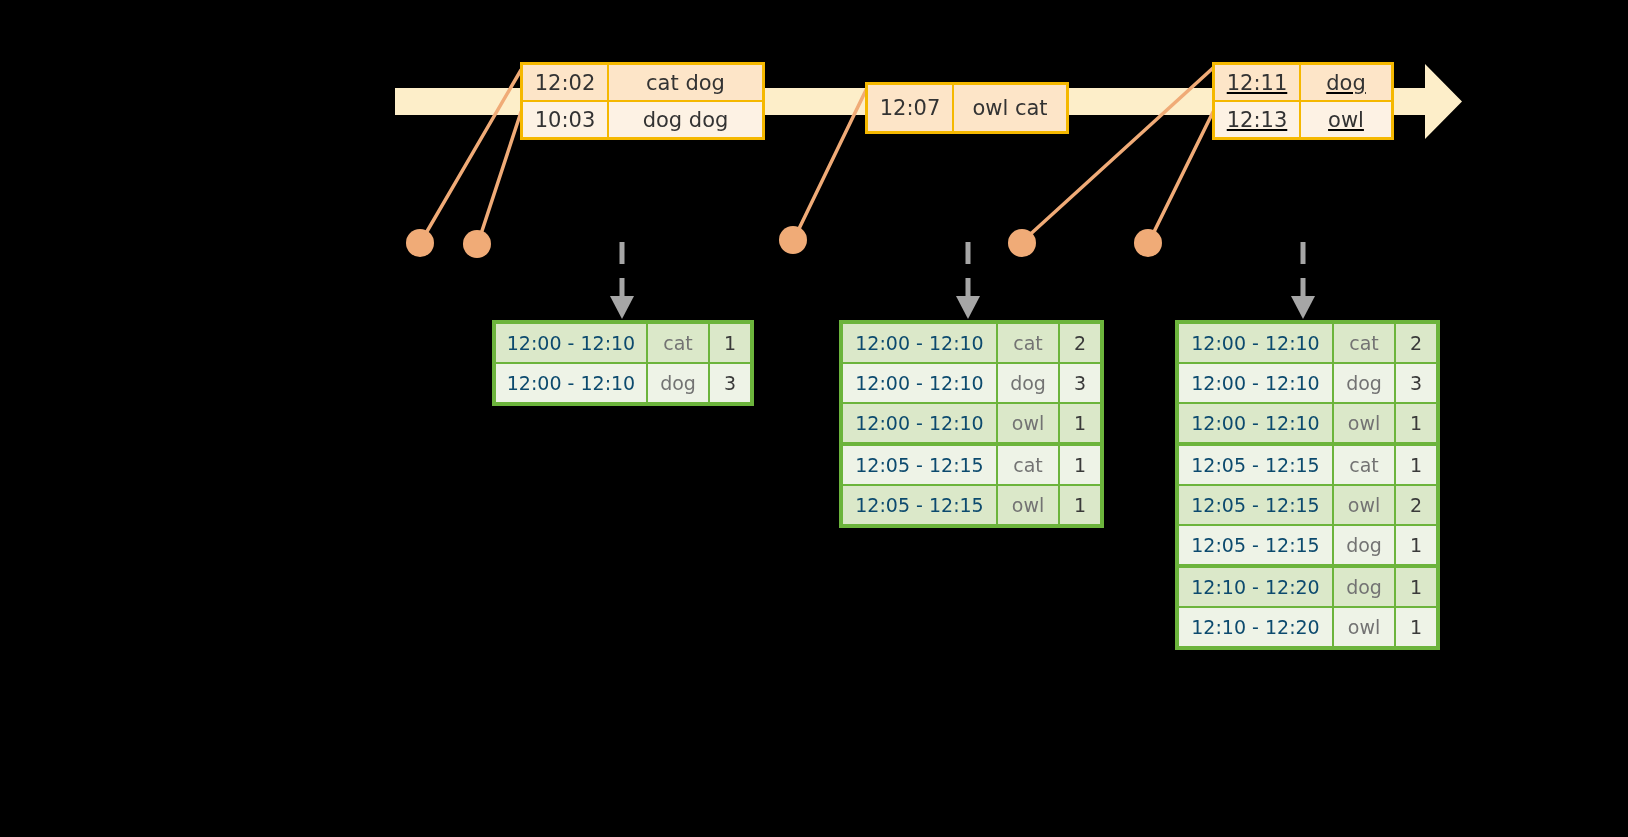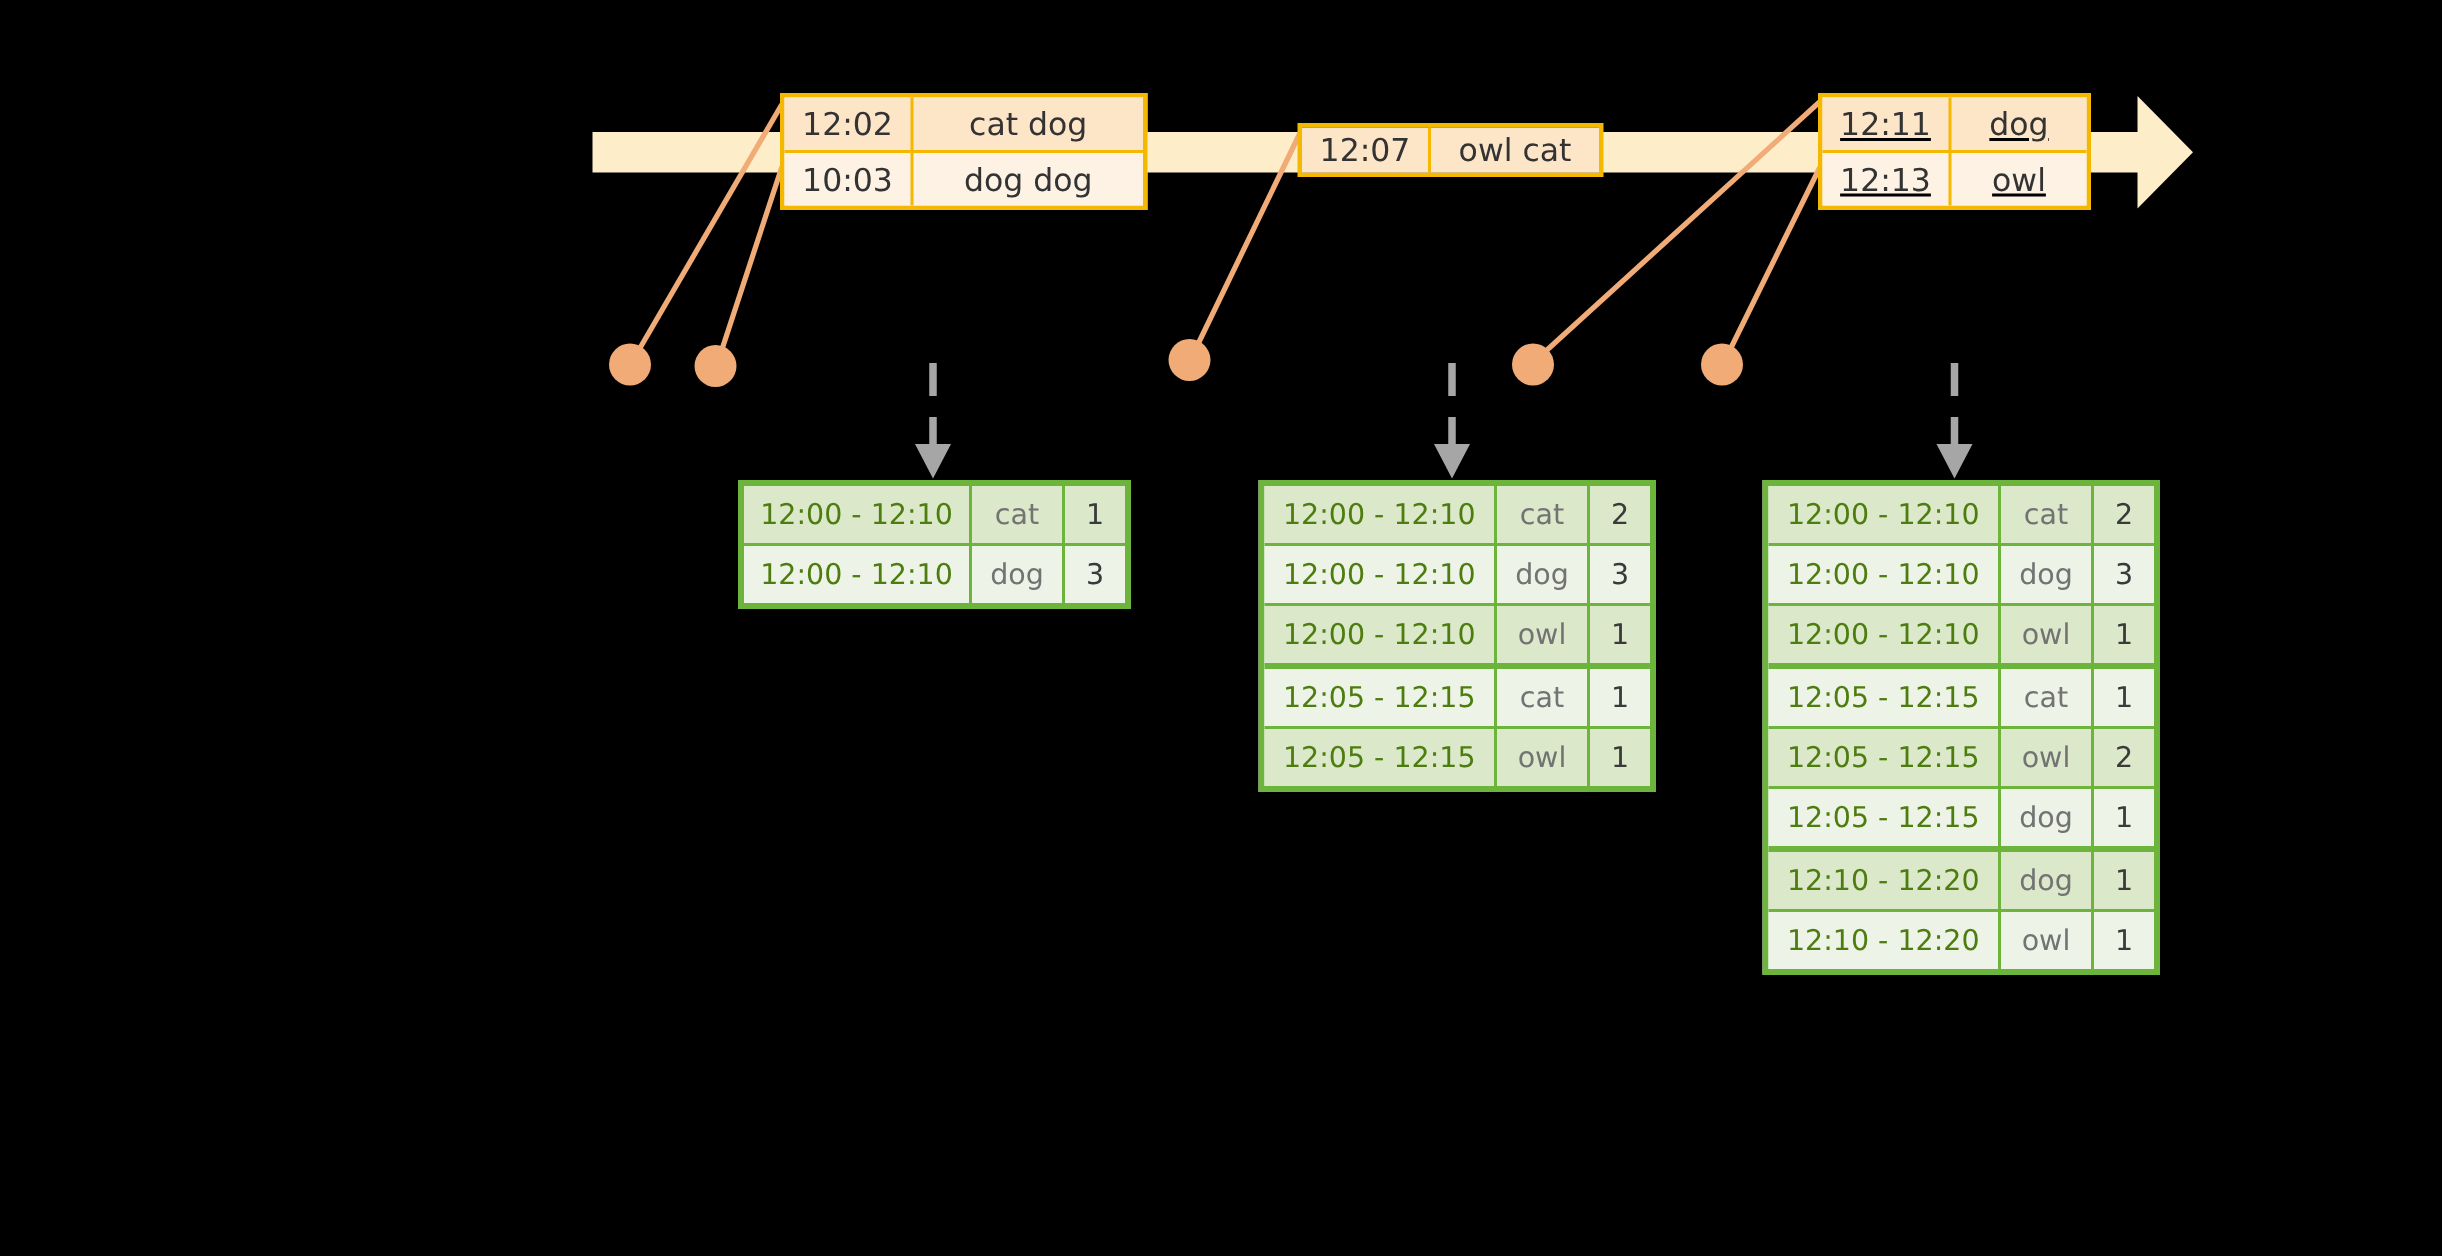--- a/index.html
+++ b/index.html
@@ -84,21 +84,21 @@
     display: flex;
     flex-direction: row;
     height: 38px;
   }
   .rt-row.band-even { background: #dbe8c9; }
   .rt-row.band-odd  { background: #eef3e7; }
   .rt-row + .rt-row { border-top: 2px solid #6cb43c; }
   .rt-row.group-start { border-top: 4px solid #6cb43c; }
   .rt-win {
     display: flex; align-items: center; justify-content: center;
-    font-size: 19px; color: #4d7c0f;
+    font-size: 19px; color: #0c4a6e;
     border-right: 2px solid #6cb43c;
     box-sizing: border-box;
   }
   .rt-key {
     display: flex; align-items: center; justify-content: center;
     font-size: 19px; color: #737373;
     border-right: 2px solid #6cb43c;
     box-sizing: border-box;
   }
   .rt-cnt {
@@ -167,21 +167,21 @@
     <div class="event-row shade-a">
       <div class="event-time">12:02</div>
       <div class="event-words">cat dog</div>
     </div>
     <div class="event-row shade-b">
       <div class="event-time">10:03</div>
       <div class="event-words">dog dog</div>
     </div>
   </div>
 
-  <div class="event-box" id="event-box-2" style="left:865px; top:82px; width:204px; height:36px;">
+  <div class="event-box" id="event-box-2" style="left:865px; top:82px; width:204px; height:52px;">
     <div class="event-row shade-a">
       <div class="event-time">12:07</div>
       <div class="event-words">owl cat</div>
     </div>
   </div>
 
   <div class="event-box" id="event-box-3" style="left:1212px; top:62px; width:182px; height:78px;text-decoration:underline;">
     <div class="event-row shade-a">
       <div class="event-time">12:11</div>
       <div class="event-words">dog</div>

